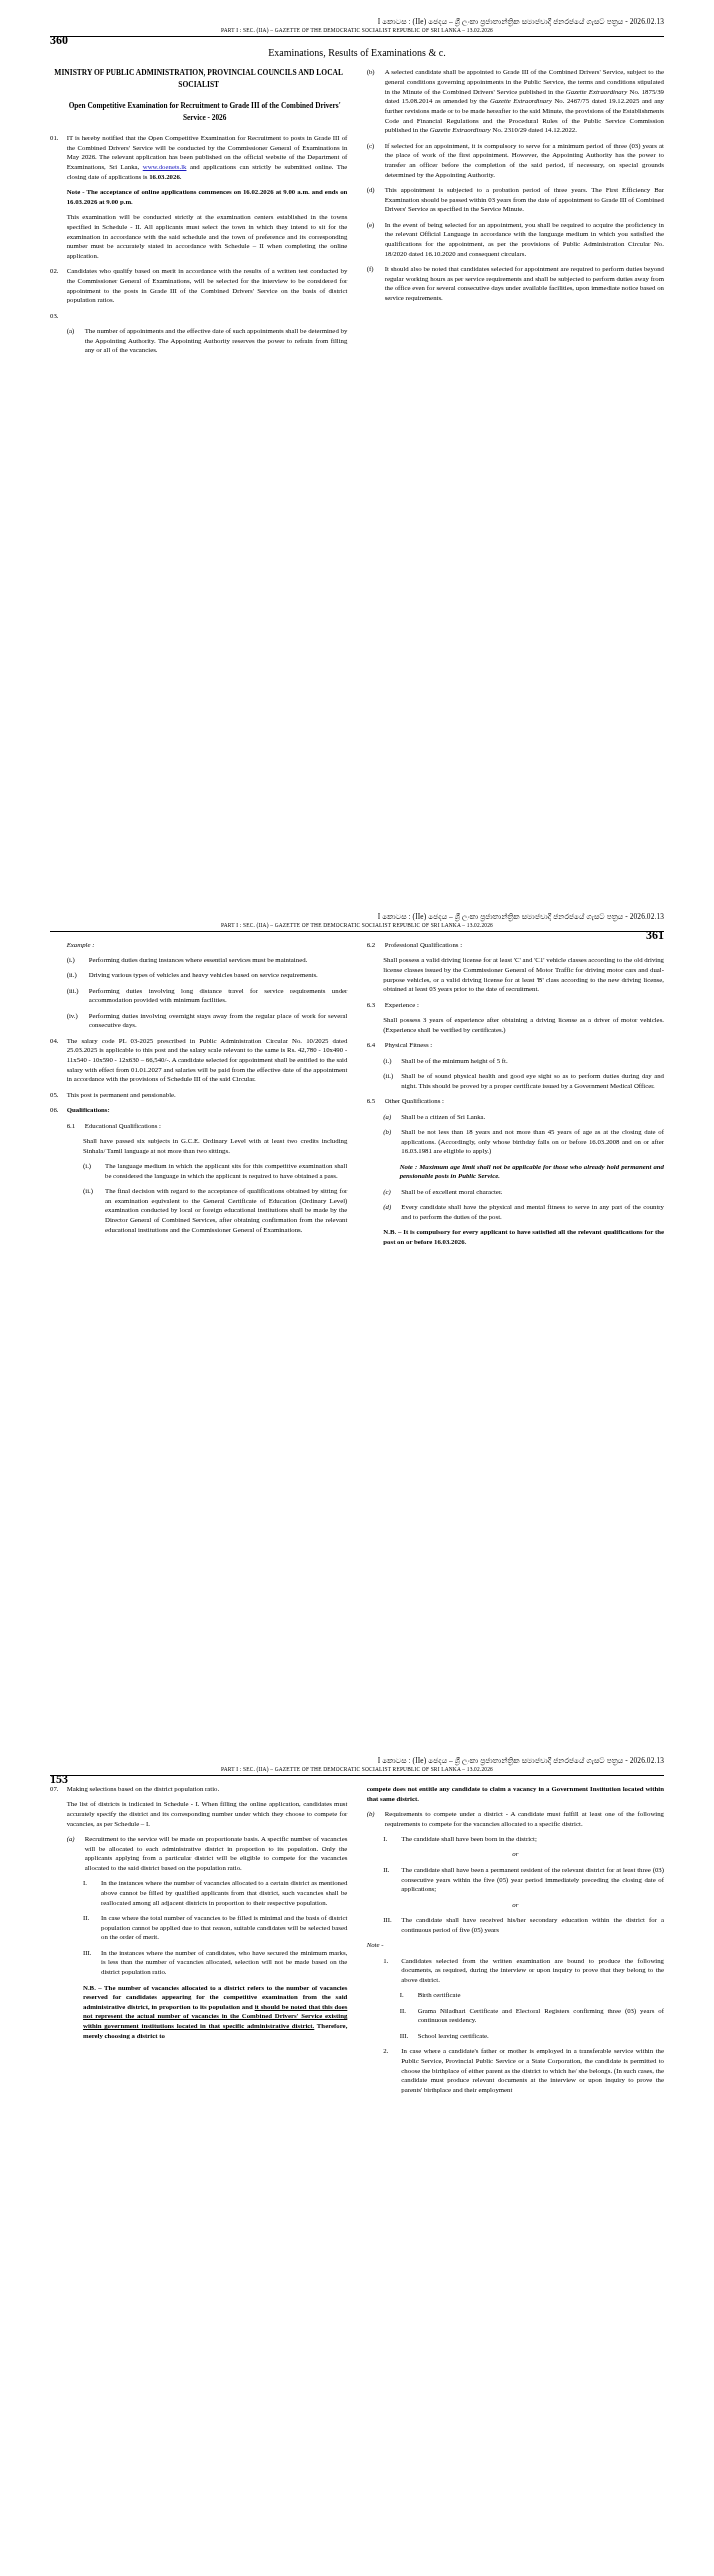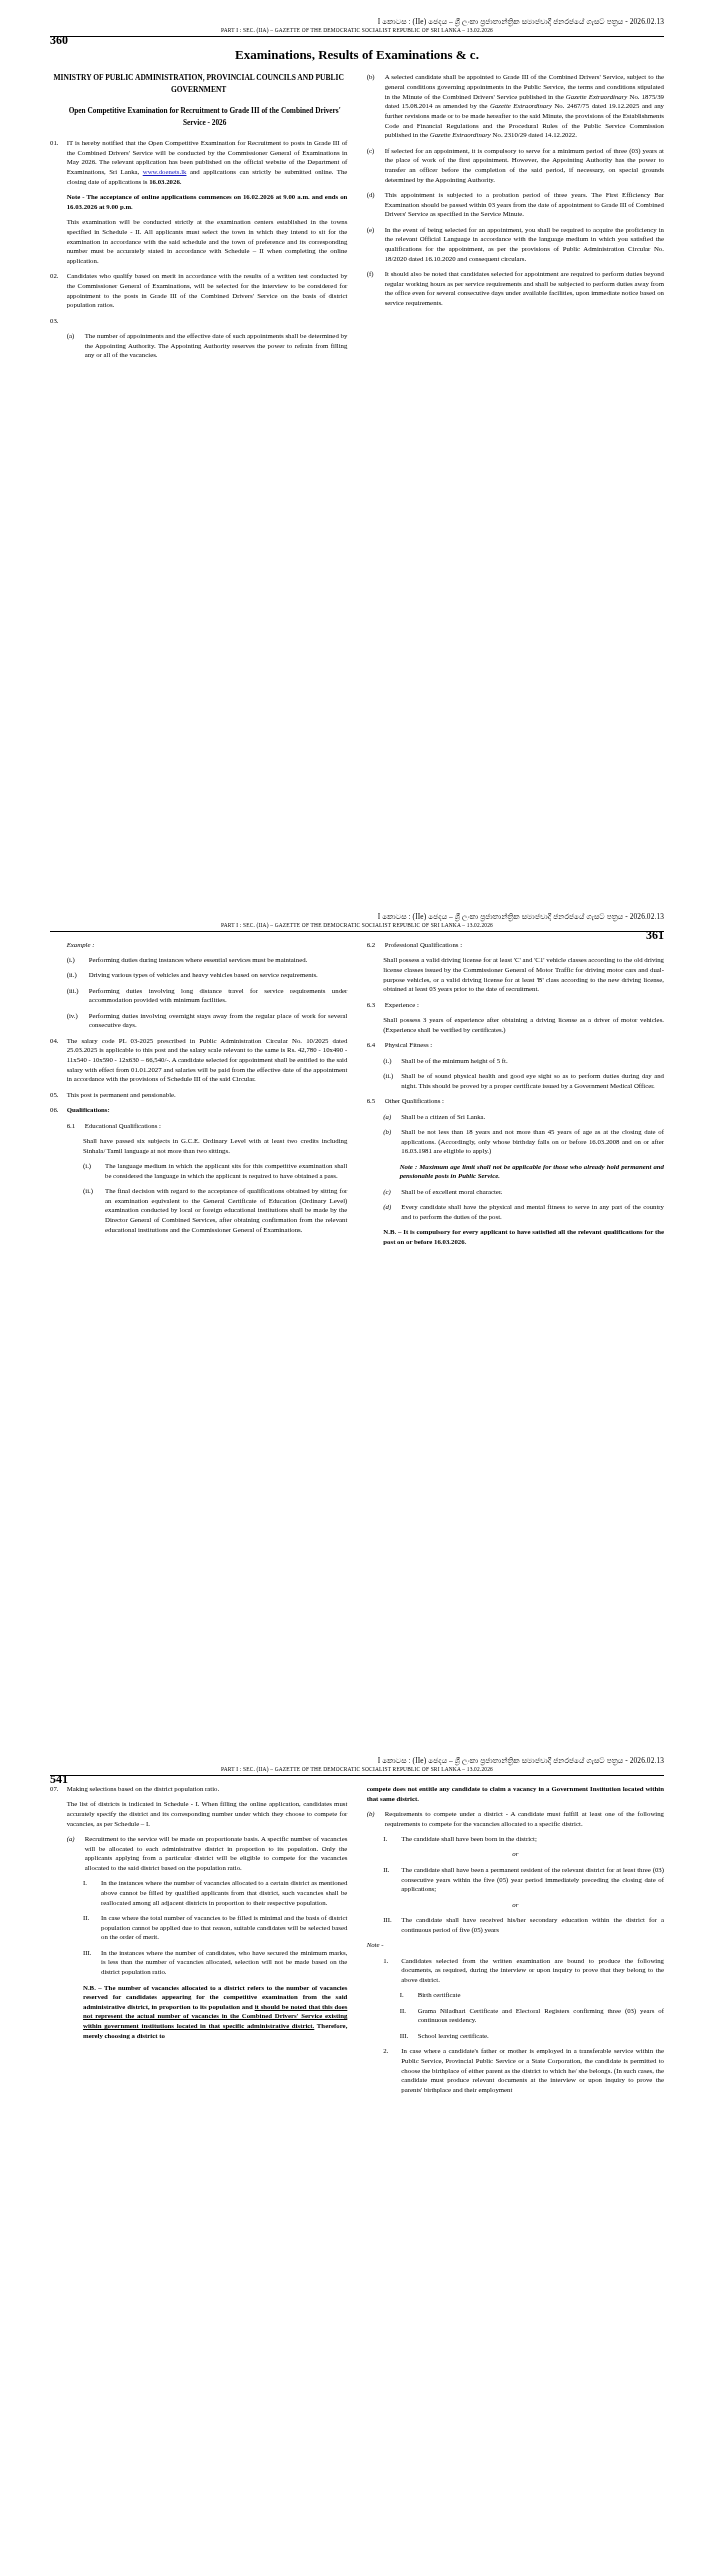--- a/index.html
+++ b/index.html
@@ -46,22 +46,22 @@
     position: absolute;
     font-size: 12px;
     top: 16px;
     font-weight: bold;
   }
   .pageno.left { left: 0; }
   .pageno.right { right: 0; text-align: center; }
 
   .doc-title {
     text-align: center;
-    font-weight: bold;
-    font-size: 13px;
+    font-weight: normal;
+    font-size: 10px;
     margin: 10.3px 0 9px 0;
   }
 
   
   .cols {
     display: flex;
     gap: 19.3px;
     align-items: flex-start;
   }
   .col {
@@ -132,21 +132,21 @@
     <div class="hdr-line2">PART I : SEC. (IIA) – GAZETTE OF THE DEMOCRATIC SOCIALIST REPUBLIC OF SRI LANKA – 13.02.2026</div>
     <div class="rule"></div>
   </div>
 
   <div class="doc-title">Examinations, Results of Examinations &amp; c.</div>
 
   <div class="cols">
 
     <div class="col">
 
-      <div class="ministry">MINISTRY OF PUBLIC ADMINISTRATION, PROVINCIAL COUNCILS AND PUBLIC GOVERNMENT</div>
+      <div class="ministry">MINISTRY OF PUBLIC ADMINISTRATION, PROVINCIAL COUNCILS AND LOCAL SOCIALIST</div>
       <div class="subtitle">Open Competitive Examination for Recruitment to Grade III of the Combined Drivers' Service - 2026</div>
 
       <div class="item">
         <div class="mk">01.</div>
         <div class="bd">
           <span>IT is hereby notified that the Open Competitive Examination for Recruitment to posts in Grade III of the Combined Drivers' Service will be conducted by the Commissioner General of Examinations in May 2026. The relevant application has been published on the official website of the Department of Examinations, Sri Lanka, </span><a class="link" href="#">www.doenets.lk</a><span> and applications can strictly be submitted online. The closing date of applications is </span><span class="bold">16.03.2026.</span>
         </div>
       </div>
 
       <div class="indent1">
@@ -324,21 +324,21 @@
 
       <p class="indent1 bold">N.B. – It is compulsory for every applicant to have satisfied all the relevant qualifications for the post on or before 16.03.2026.</p>
 
     </div>
   </div>
 </div>
 
 <div class="page p3">
 
   <div class="pg-header">
-    <div class="pageno left">541</div>
+    <div class="pageno left">153</div>
     <div class="hdr-line1">I  කොටස : (IIe) ඡෙදය – ශ්‍රී ලංකා ප්‍රජාතාන්ත්‍රික සමාජවාදී ජනරජයේ ගැසට් පත්‍රය -  2026.02.13</div>
     <div class="hdr-line2">PART I : SEC. (IIA) – GAZETTE OF THE DEMOCRATIC SOCIALIST REPUBLIC OF SRI LANKA – 13.02.2026</div>
     <div class="rule"></div>
   </div>
 
   <div class="spacer"></div>
 
   <div class="cols">
 
     <div class="col">

